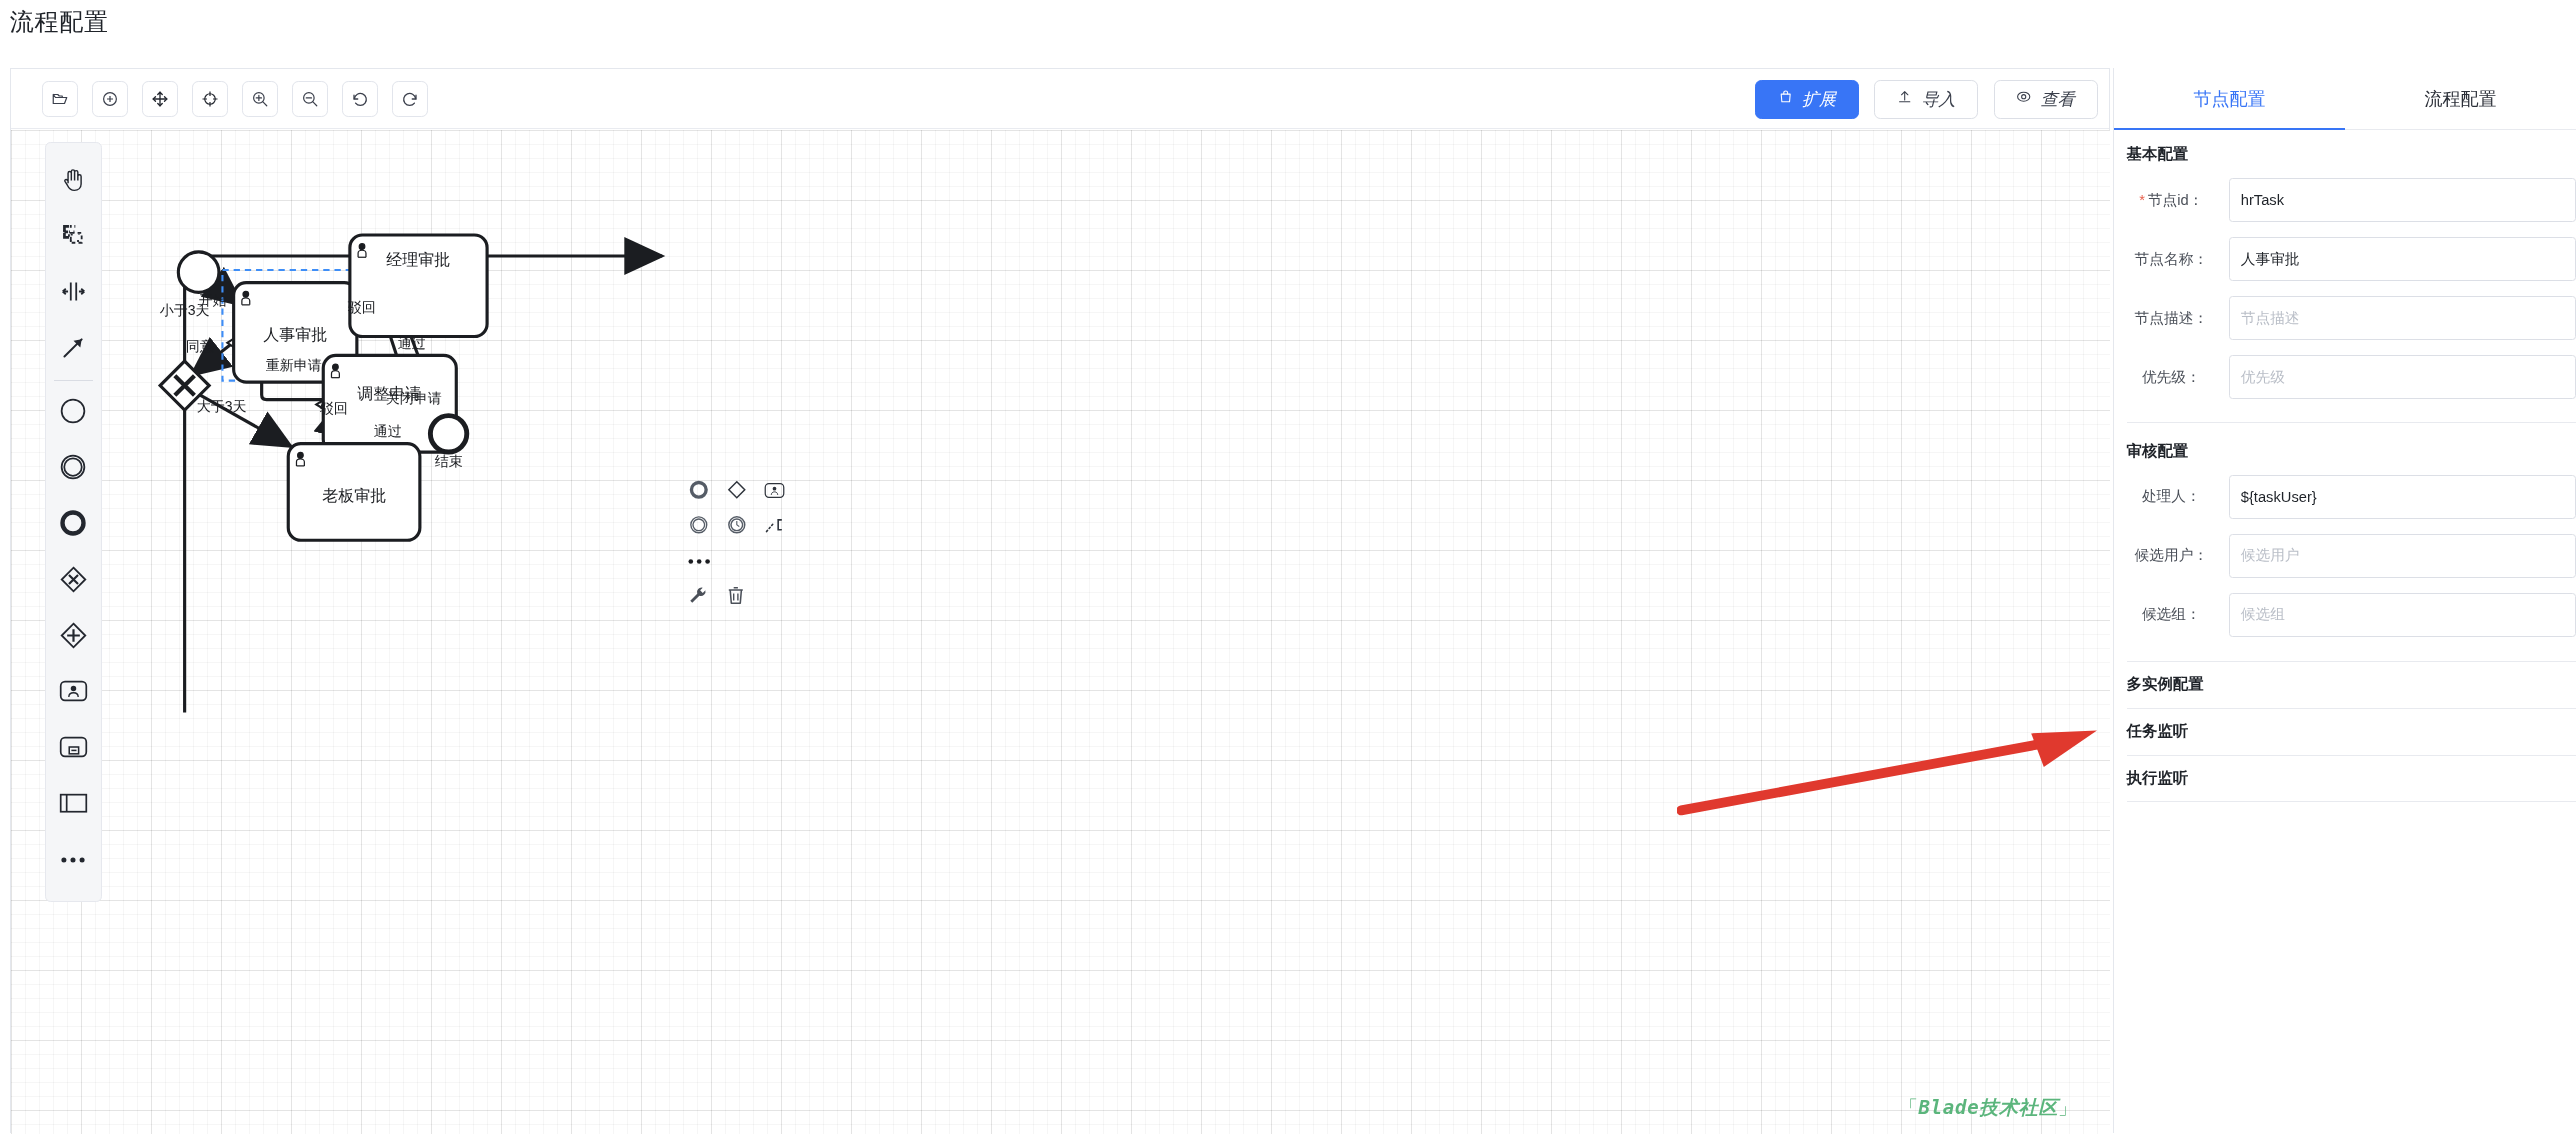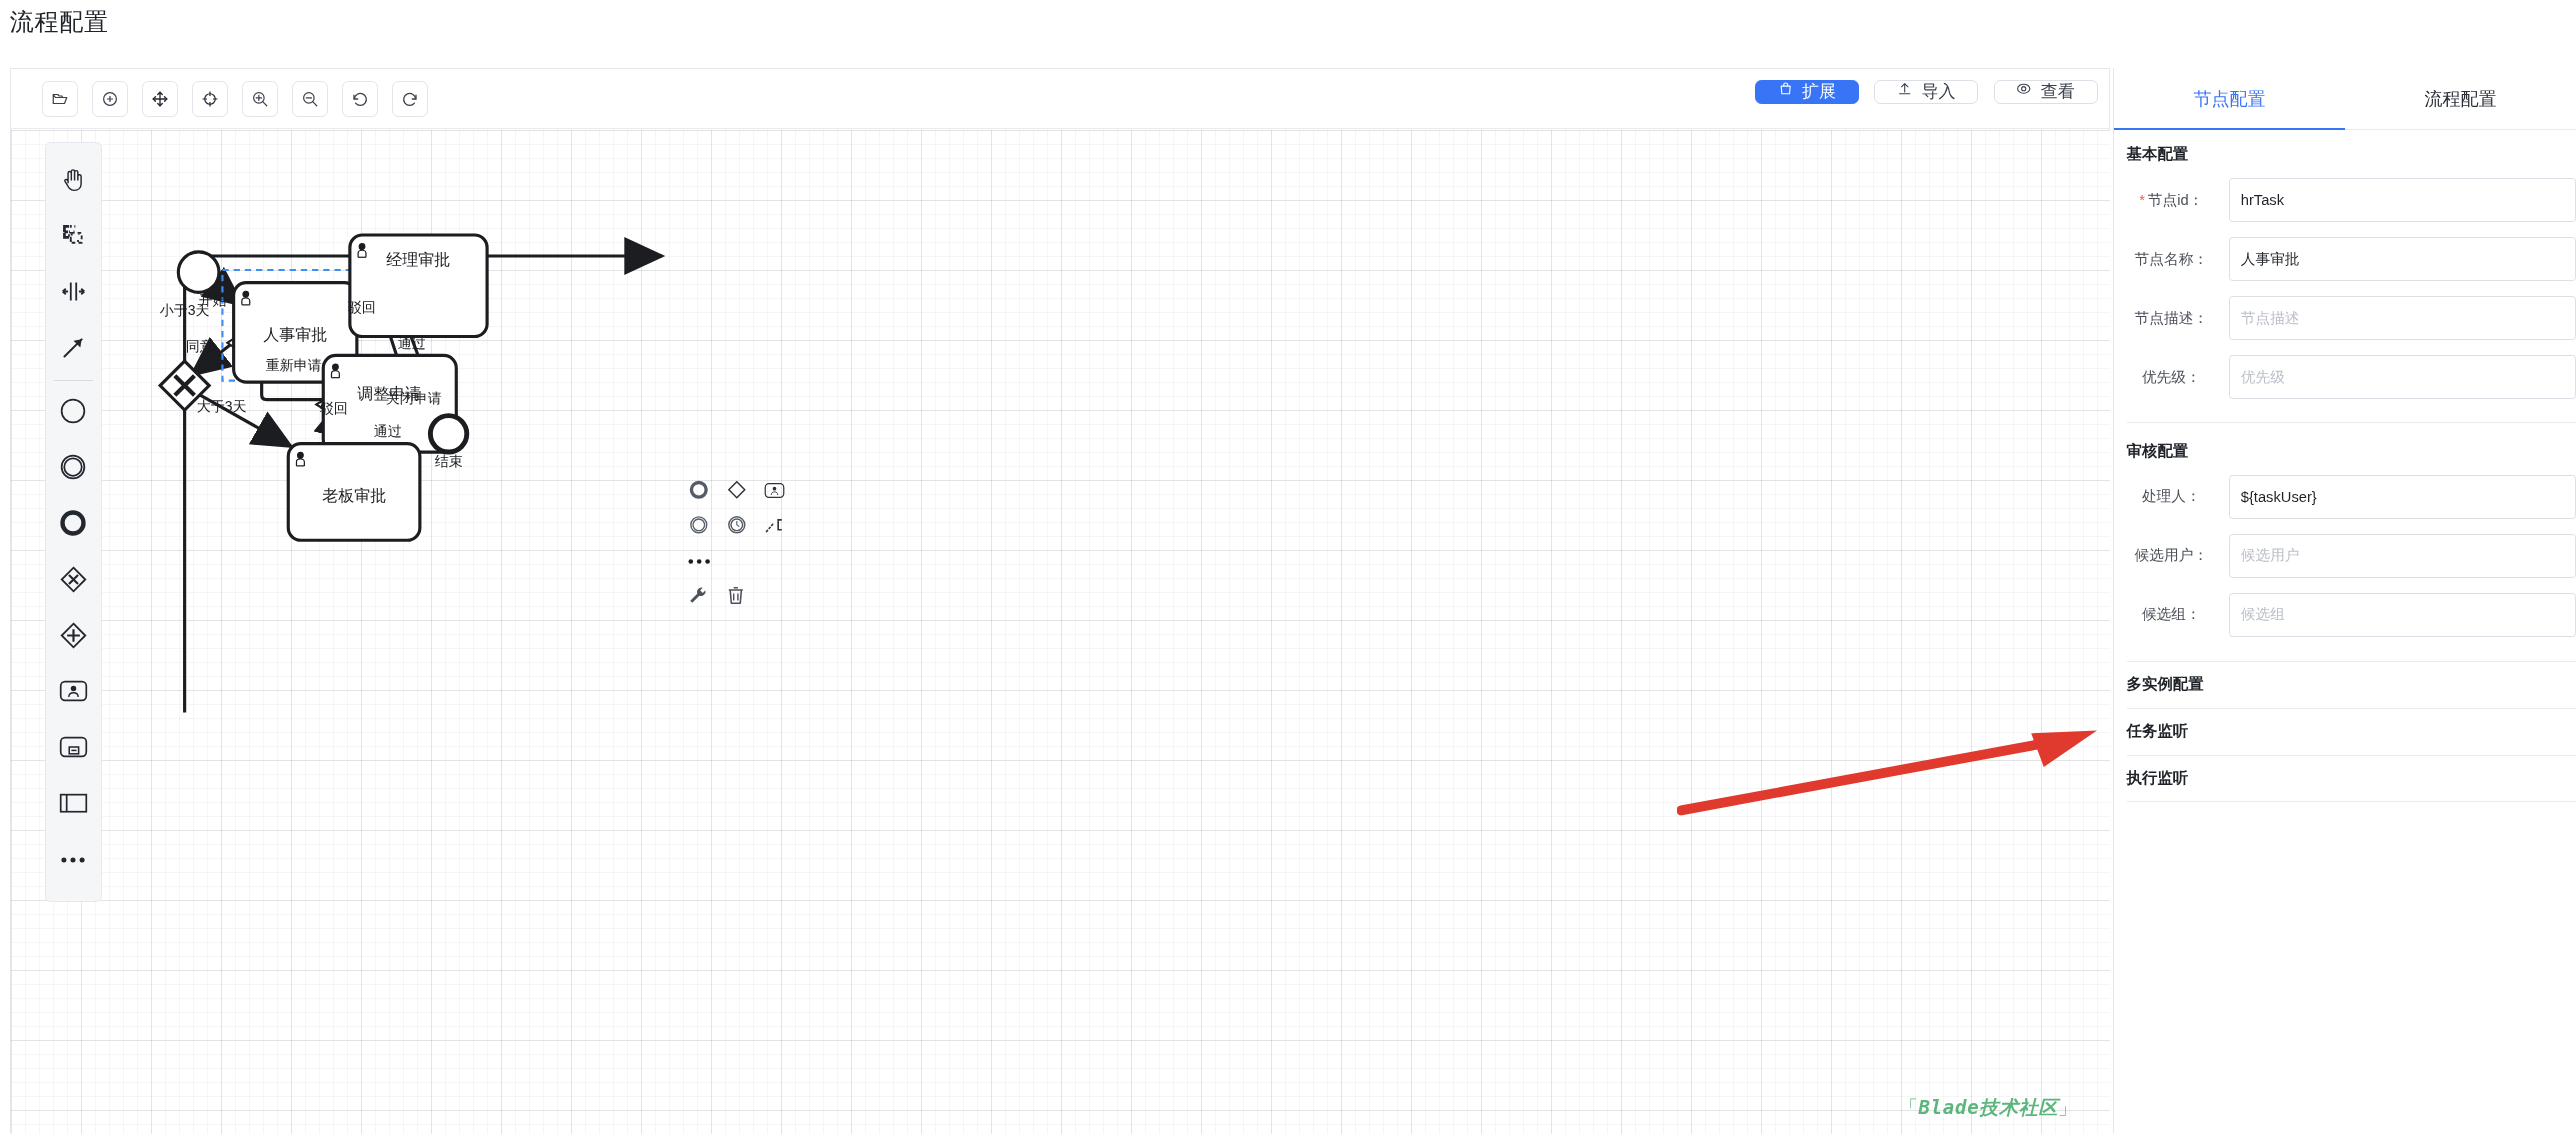--- a/index.html
+++ b/index.html
@@ -42,30 +42,31 @@
     border: 0.7px solid #e2e5ec;
     border-radius: 6.3px;
     background: #fff;
     display: flex; align-items: center; justify-content: center;
     cursor: pointer;
   }
   .tb-btn svg { display: block; }
 
   .tb-right { position: absolute; right: 11.2px; top: 10.5px; display: flex; gap: 15.4px; }
   .act-btn {
-    height: 24px;
+    height: 39px;
     min-width: 104px;
     border-radius: 6.3px;
     border: 0.7px solid #dcdfe6;
     background: #fff;
     color: #3a3f4b;
     font-size: 17px;
     display: flex; align-items: center; justify-content: center; gap: 9px;
     padding: 0 15.4px;
     cursor: pointer;
+    font-style: italic;
   }
   .act-btn.primary {
     background: #3875f6;
     border-color: #3875f6;
     color: #ffffff;
   }
 
   
   #canvas {
     position: absolute;

